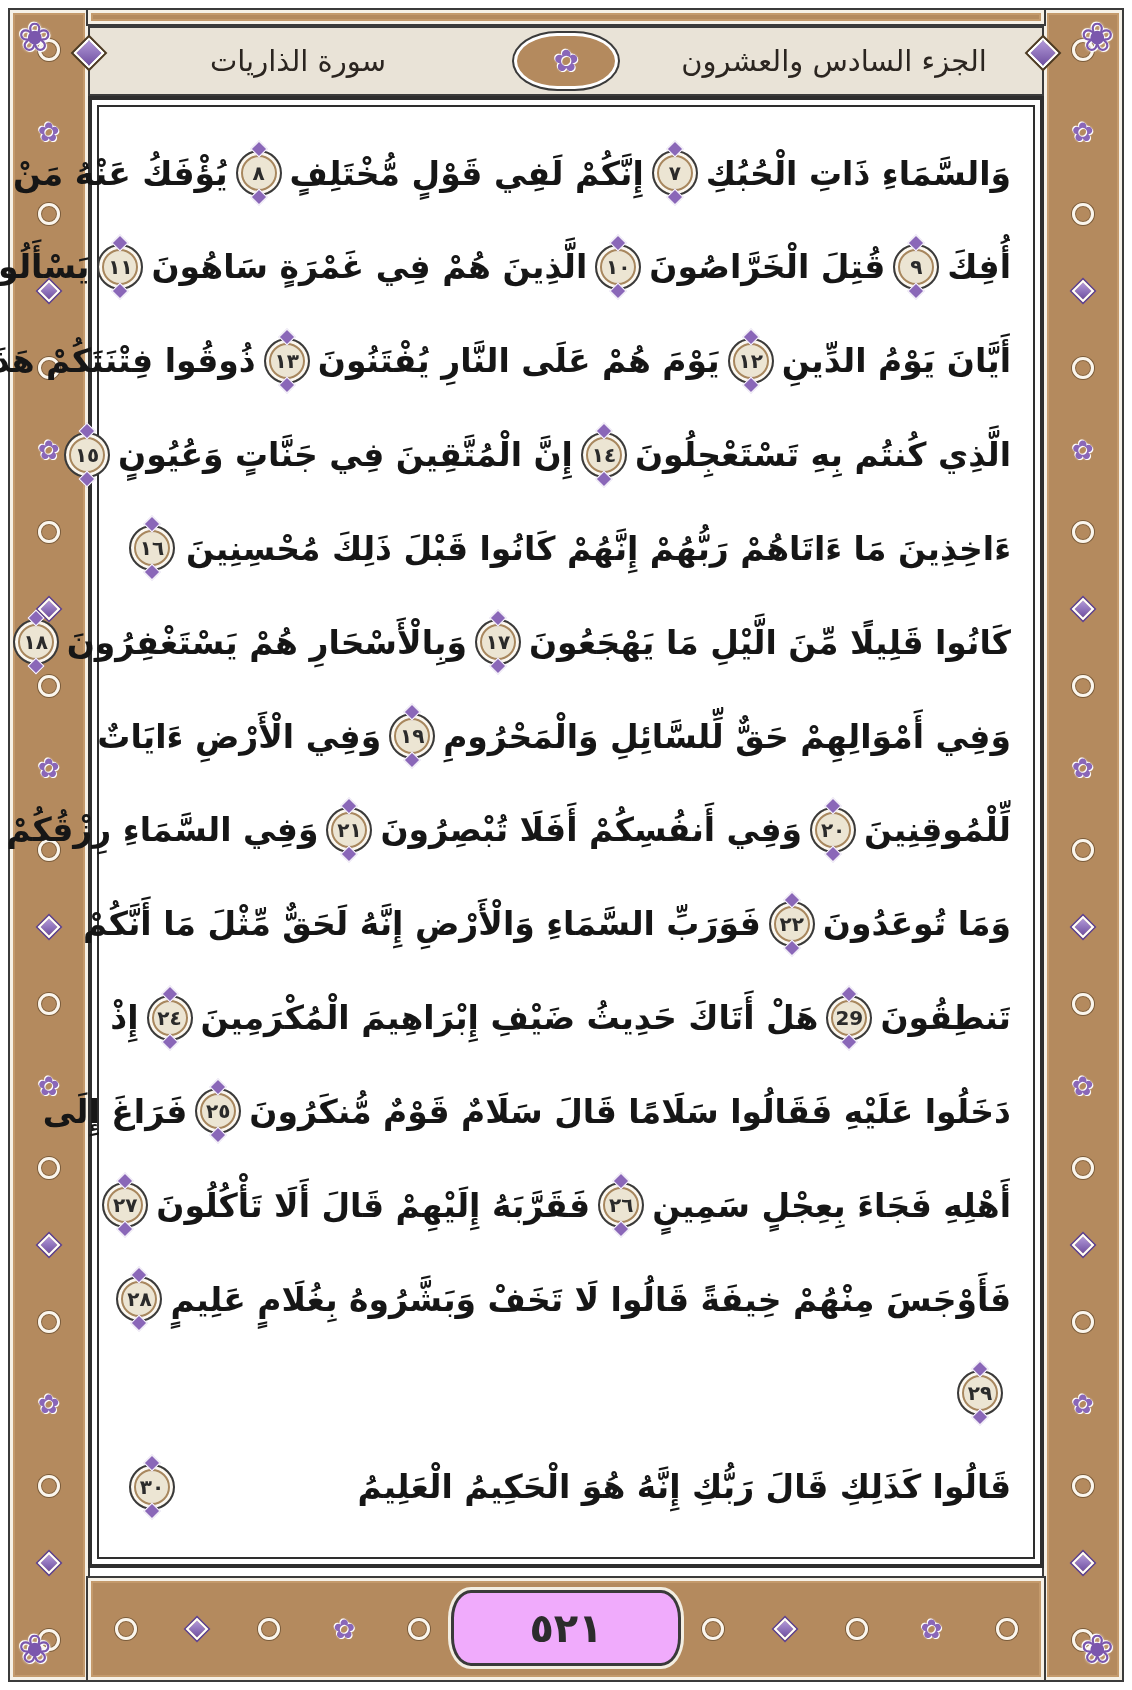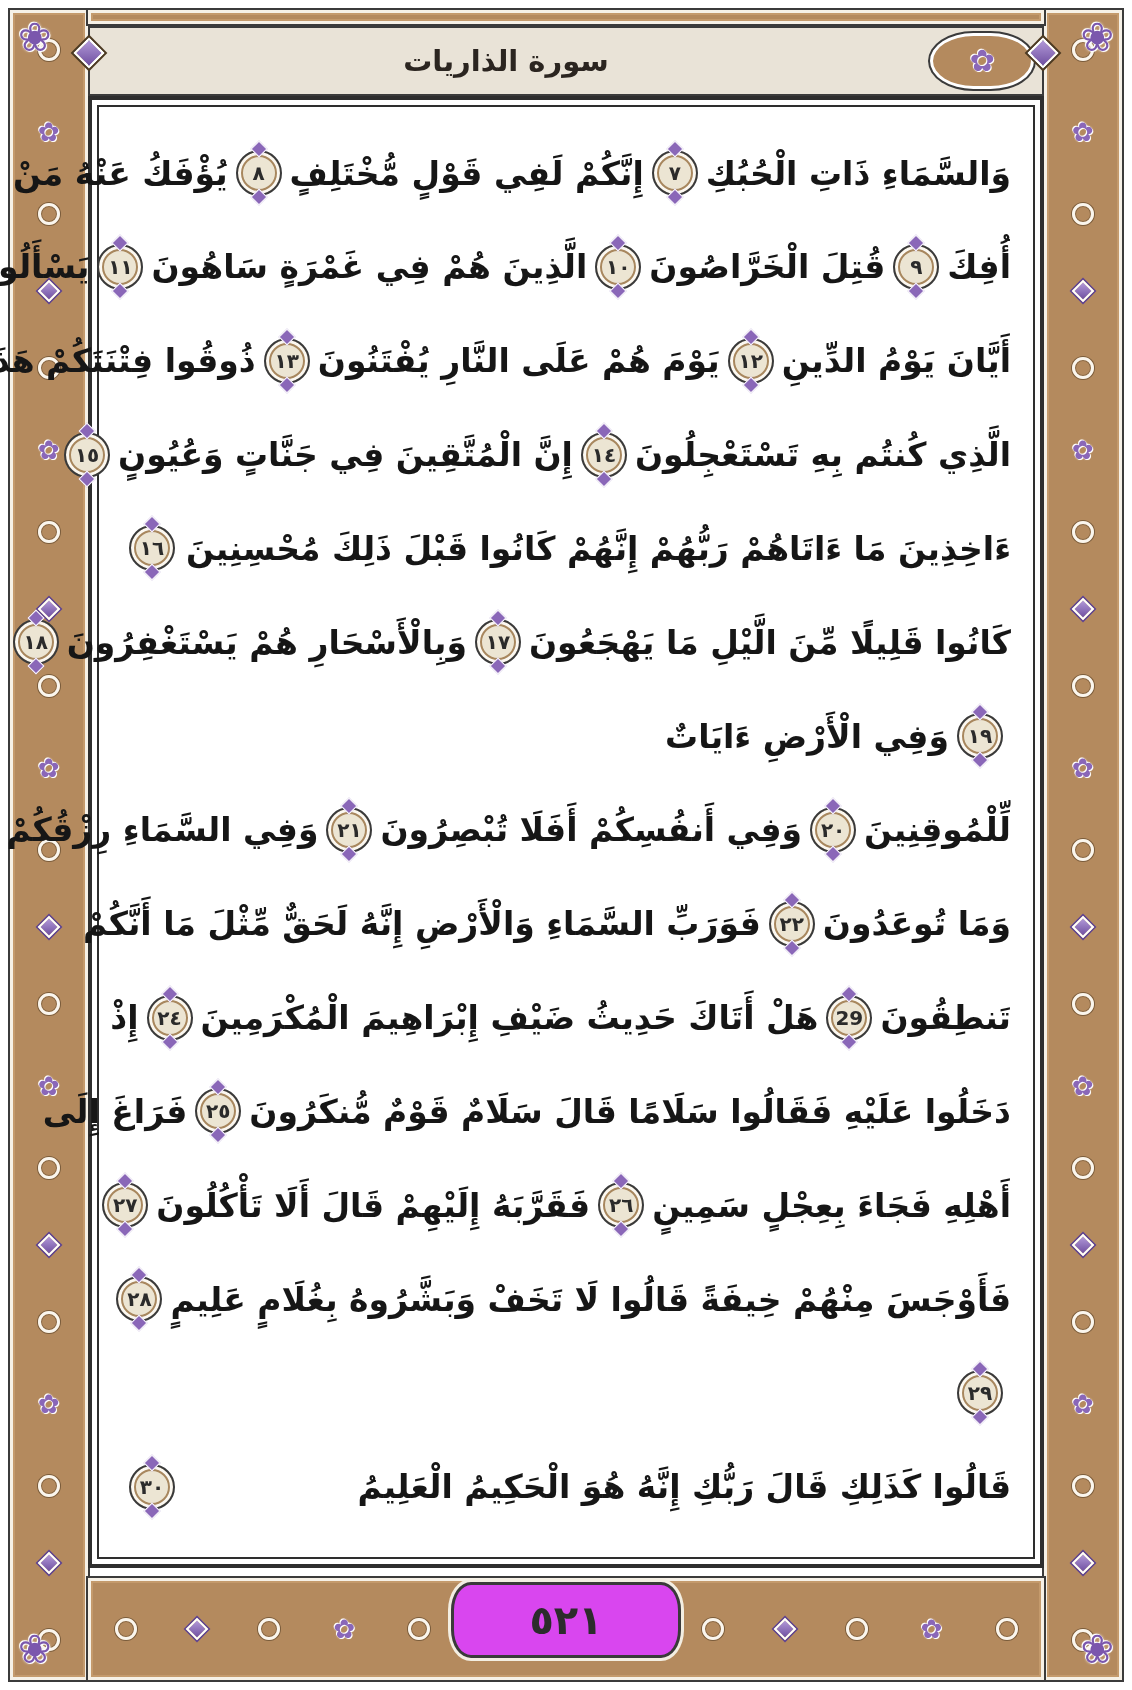--- a/index.html
+++ b/index.html
@@ -29,21 +29,21 @@
                    text-shadow:0 0 3px #fff, 1px 1px 0 #fff, -1px -1px 0 #fff; }
   .corner-tl { left:18px;  top:14px; }
   .corner-tr { right:18px; top:14px; }
   .corner-bl { left:18px;  bottom:18px; }
   .corner-br { right:18px; bottom:18px; }
 
   
   .header-band { position:absolute; left:88px; right:88px; top:26px; height:70px;
                  background:#e9e3d7; border:2px solid #3b3b3b; z-index:3;
                  display:flex; align-items:center; }
-  .header-cell { flex:1 1 0; text-align:center; font-size:29px; font-weight:700;
+  .header-cell { flex:1 1 0; text-align:center; font-size:29px; font-weight:400;
                  color:#2b2520; letter-spacing:0; white-space:nowrap; }
   .header-medallion { flex:0 0 120px; height:62px; display:flex;
                       align-items:center; justify-content:center; position:relative; }
   .medallion-body { width:104px; height:56px; background:#b48a5e;
                     border:3px solid #fff; box-shadow:0 0 0 2px #3b3b3b;
                     border-radius:50% 50% 50% 50% / 60% 60% 60% 60%;
                     display:flex; align-items:center; justify-content:center; }
   .medallion-body .orn-flower { font-size:30px; }
   .header-edge-diamond { position:absolute; top:42px; width:22px; height:22px;
                          transform:rotate(45deg); z-index:4;
@@ -71,23 +71,23 @@
                  display:flex; align-items:center; justify-content:center;
                  font-size:20px; font-weight:700; color:#2b2b2b; }
   .verse-badge::before, .verse-badge::after {
                  content:""; position:absolute; left:50%; width:10px; height:10px;
                  transform:translateX(-50%) rotate(45deg);
                  background:#8a67b8; border:1.5px solid #fff; }
   .verse-badge::before { top:-9px; }
   .verse-badge::after  { bottom:-9px; }
 
   
-  .page-number-plaque { position:absolute; left:50%; bottom:32px;
+  .page-number-plaque { position:absolute; left:50%; bottom:24px;
                         transform:translateX(-50%);
-                        width:230px; height:76px; background:#d946ef;
+                        width:230px; height:76px; background:#f0abfc;
                         border:3px solid #3a3a3a; border-radius:20px/28px;
                         box-shadow:0 0 0 3px #f3eee2;
                         display:flex; align-items:center; justify-content:center;
                         z-index:5; }
   .page-number { font-size:40px; font-weight:700; color:#2c2c2c; letter-spacing:6px; }
 </style>
 </head>
 <body>
 
 <div id="page-root">
@@ -154,20 +154,21 @@
       <span class="orn-diamond"></span>
       <span class="orn-ring"></span>
     </div>
 
   <span class="corner-flower corner-tl">❀</span>
   <span class="corner-flower corner-tr">❀</span>
   <span class="corner-flower corner-bl">❀</span>
   <span class="corner-flower corner-br">❀</span>
 
   <div class="header-band">
+    <div class="header-cell">الجزء السادس والعشرون</div>
     <div class="header-medallion">
       <div class="medallion-body">
         <span class="orn-flower">✿</span>
       </div>
     </div>
     <div class="header-cell">سورة الذاريات</div>
   </div>
   <div class="header-edge-diamond edge-d-left"></div>
   <div class="header-edge-diamond edge-d-right"></div>
 
@@ -207,20 +208,21 @@
             <span class="qtext">ءَاخِذِينَ مَا ءَاتَاهُمْ رَبُّهُمْ إِنَّهُمْ كَانُوا قَبْلَ ذَلِكَ مُحْسِنِينَ</span>
             <span class="verse-badge">١٦</span>
           </div>
           <div class="qline">
             <span class="qtext">كَانُوا قَلِيلًا مِّنَ الَّيْلِ مَا يَهْجَعُونَ</span>
             <span class="verse-badge">١٧</span>
             <span class="qtext">وَبِالْأَسْحَارِ هُمْ يَسْتَغْفِرُونَ</span>
             <span class="verse-badge">١٨</span>
           </div>
           <div class="qline">
+            <span class="qtext">وَفِي أَمْوَالِهِمْ حَقٌّ لِّلسَّائِلِ وَالْمَحْرُومِ</span>
             <span class="verse-badge">١٩</span>
             <span class="qtext">وَفِي الْأَرْضِ ءَايَاتٌ</span>
           </div>
           <div class="qline">
             <span class="qtext">لِّلْمُوقِنِينَ</span>
             <span class="verse-badge">٢٠</span>
             <span class="qtext">وَفِي أَنفُسِكُمْ أَفَلَا تُبْصِرُونَ</span>
             <span class="verse-badge">٢١</span>
             <span class="qtext">وَفِي السَّمَاءِ رِزْقُكُمْ</span>
           </div>

